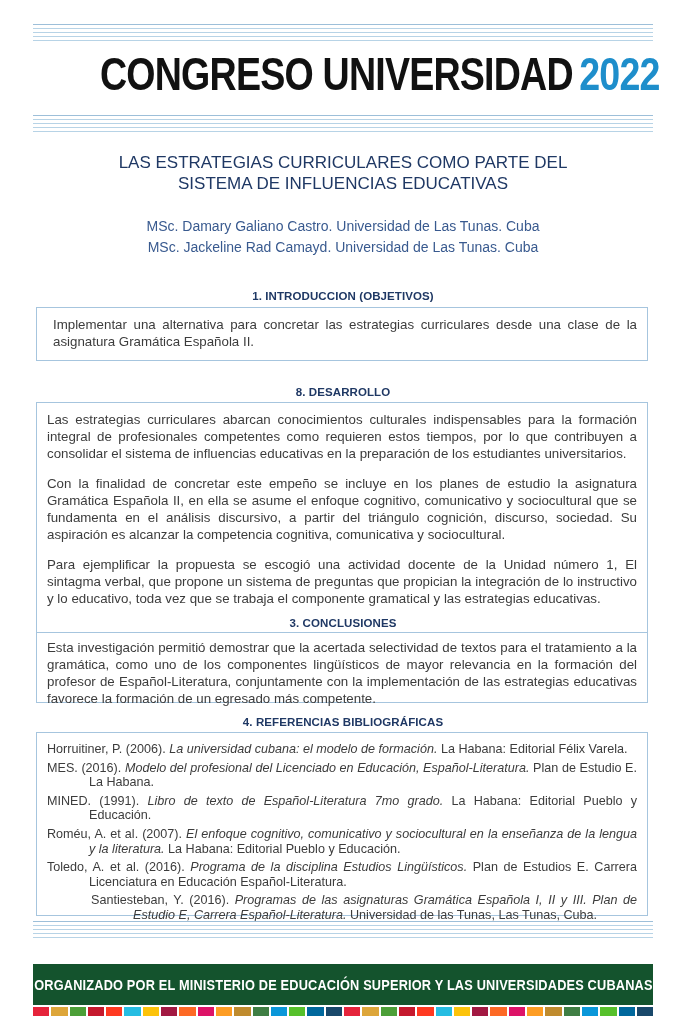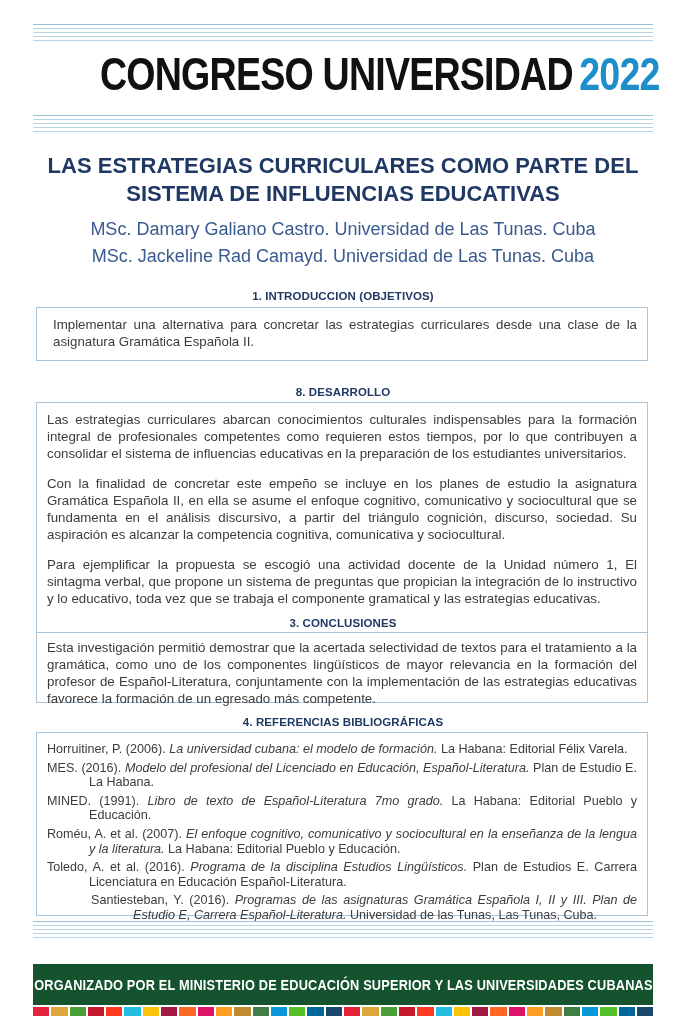--- a/index.html
+++ b/index.html
@@ -16,23 +16,23 @@
   .lines-bottom{top:921px;}
 
   
   .congress-title{position:absolute;top:50px;left:0;width:686px;text-align:center;
       font-weight:700;font-size:47px;line-height:1;letter-spacing:-1px;white-space:nowrap;}
   .congress-title .scale{display:inline-block;transform:scaleX(0.80);transform-origin:50% 50%;}
   .congress-title .year{margin-left:8px;}
 
   
   .doc-title{position:absolute;top:152px;left:43px;width:600px;text-align:center;
-      color:#1f3864;font-weight:700;font-size:22px;line-height:1.25;margin:0;}
+      color:#1f3864;font-weight:400;font-size:17px;line-height:1.25;margin:0;}
   .authors{position:absolute;top:216px;left:23px;width:640px;text-align:center;
-      color:#395a8f;font-size:18px;line-height:1.5;}
+      color:#395a8f;font-size:14px;line-height:1.5;}
 
   
   .section-heading{position:absolute;left:0;width:686px;text-align:center;
       color:#1f3864;font-weight:700;font-size:11.5px;letter-spacing:0.1px;}
   .content-box{position:absolute;left:36px;width:612px;border:1px solid #a6c5de;
       background:#fff;box-sizing:border-box;padding:8px 10px 8px 10px;
       color:#3c3c3c;font-size:13.3px;line-height:1.28;}
   .content-box p{margin:0 0 13px 0;text-align:justify;}
   .content-box p:last-child{margin-bottom:0;}
 

